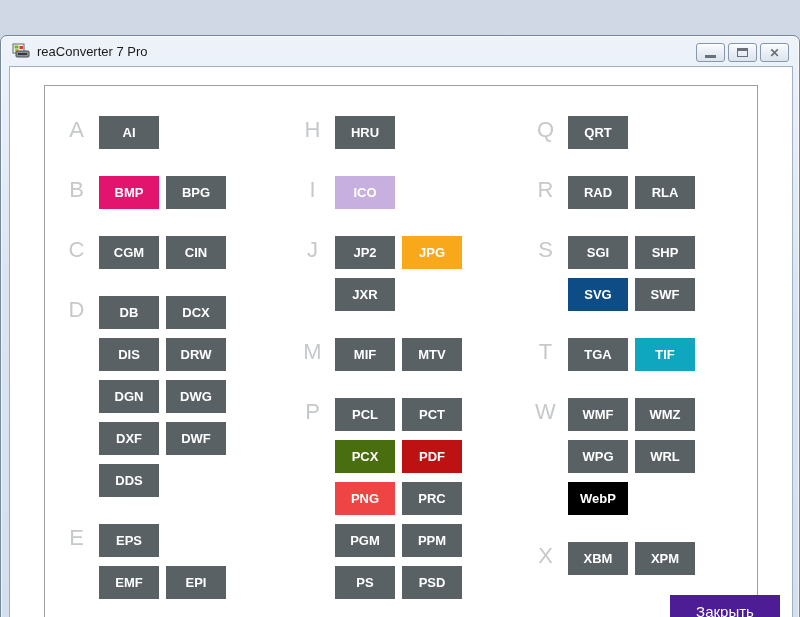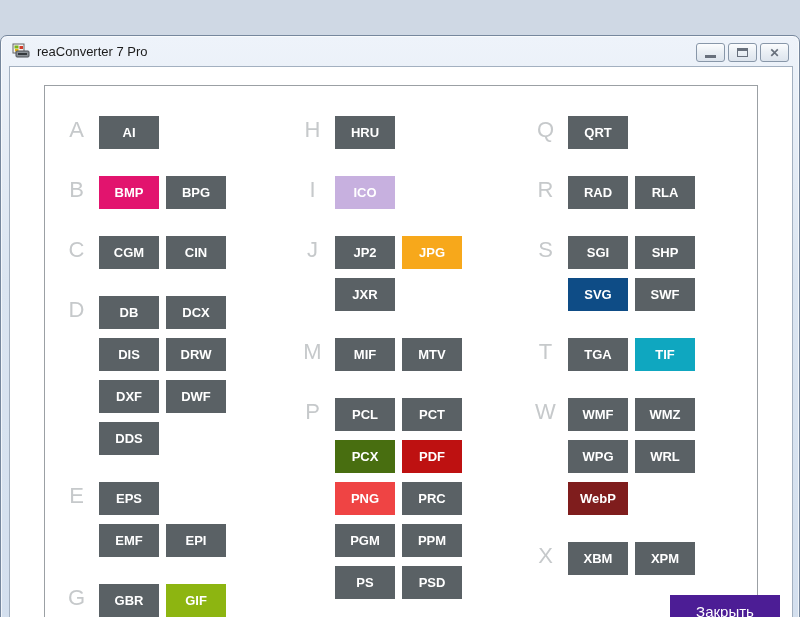--- a/index.html
+++ b/index.html
@@ -111,20 +111,24 @@
             <div class="rows">
               <div class="row">
                 <button class="fmt-btn">DB</button>
                 <button class="fmt-btn">DCX</button>
               </div>
               <div class="row">
                 <button class="fmt-btn">DIS</button>
                 <button class="fmt-btn">DRW</button>
               </div>
               <div class="row">
+                <button class="fmt-btn">DGN</button>
+                <button class="fmt-btn">DWG</button>
+              </div>
+              <div class="row">
                 <button class="fmt-btn">DXF</button>
                 <button class="fmt-btn">DWF</button>
               </div>
               <div class="row">
                 <button class="fmt-btn">DDS</button>
               </div>
             </div>
           </div>
           <div class="fmt-group">
             <div class="letter">E</div>
@@ -257,21 +261,21 @@
             <div class="rows">
               <div class="row">
                 <button class="fmt-btn">WMF</button>
                 <button class="fmt-btn">WMZ</button>
               </div>
               <div class="row">
                 <button class="fmt-btn">WPG</button>
                 <button class="fmt-btn">WRL</button>
               </div>
               <div class="row">
-                <button class="fmt-btn" style="background: #7f1d1d;">WebP</button>
+                <button class="fmt-btn" style="background: #000000;">WebP</button>
               </div>
             </div>
           </div>
           <div class="fmt-group">
             <div class="letter">X</div>
             <div class="rows">
               <div class="row">
                 <button class="fmt-btn">XBM</button>
                 <button class="fmt-btn">XPM</button>
               </div>

